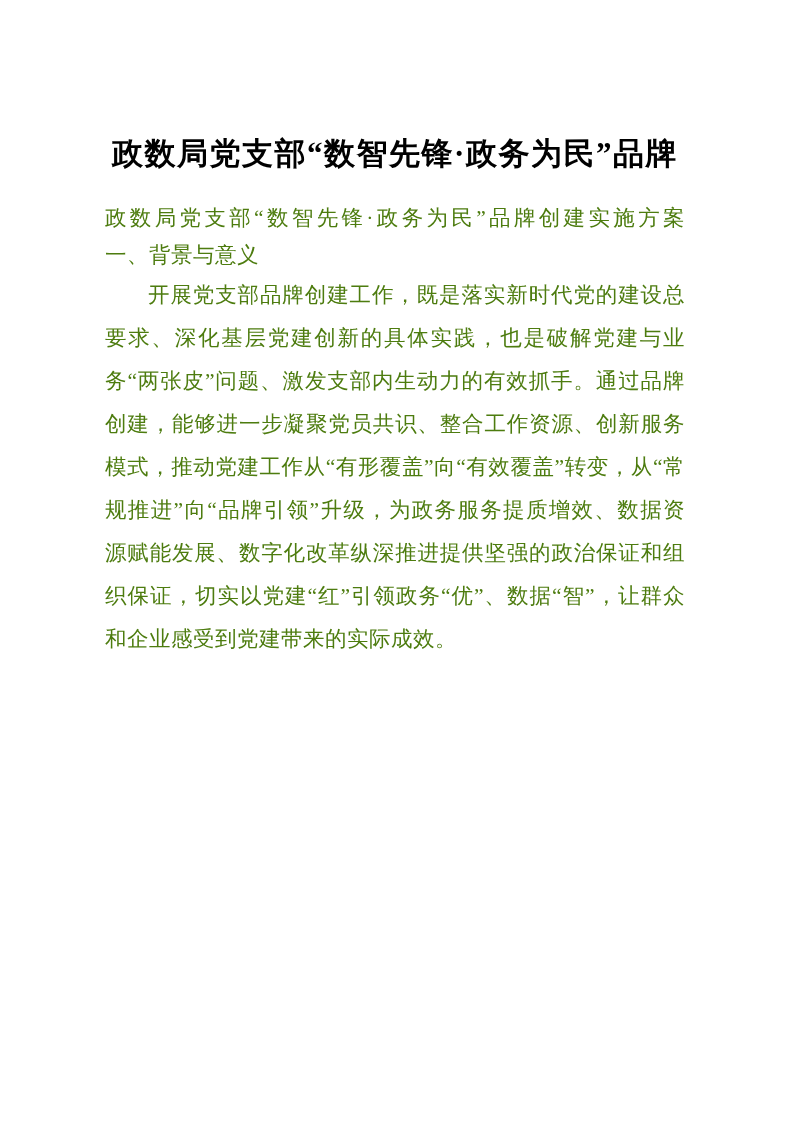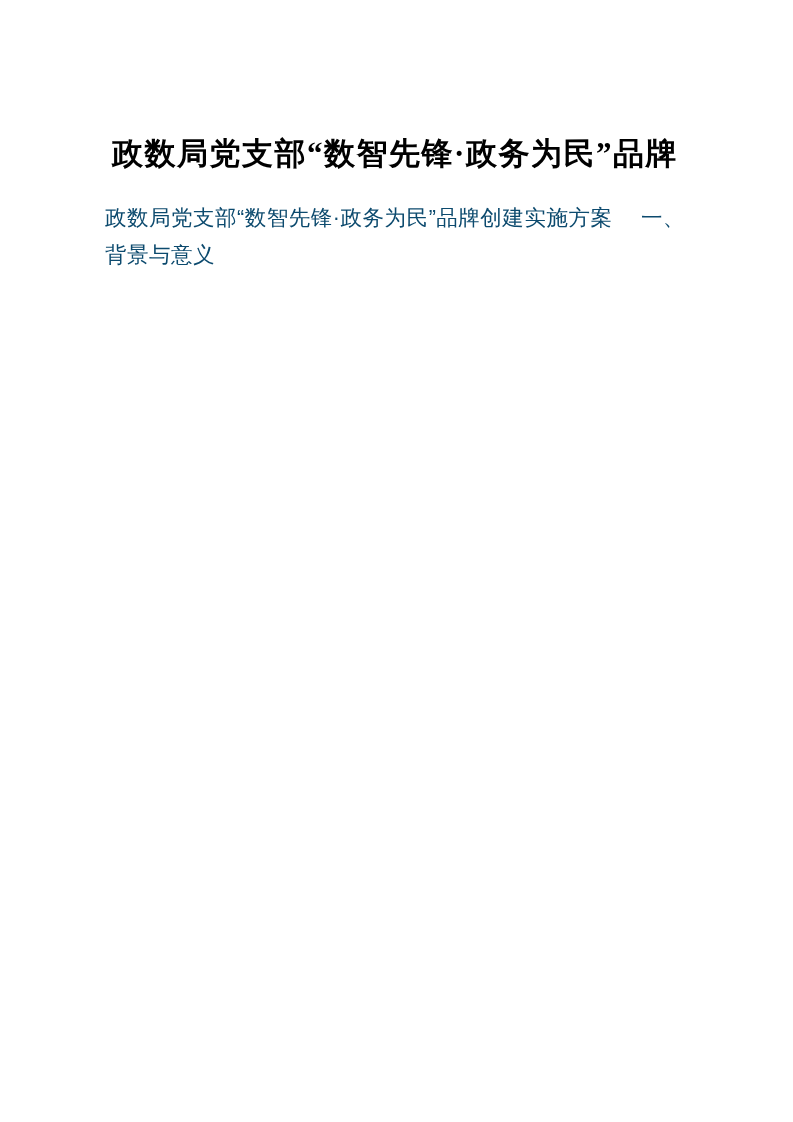--- a/index.html
+++ b/index.html
@@ -32,23 +32,23 @@
     font-family: "Liberation Serif", serif;
   }
   .doc-title .title-line {
     display: block;
   }
   .para {
     margin: 0;
     font-size: 21.5px;
     line-height: 43px;
     letter-spacing: 0.5px;
-    color: #0c4a6e;
+    color: #4d7c0f;
     text-align: justify;
-    font-family: Liberation Sans, sans-serif;
+    font-family: Liberation Serif, serif;
   }
   .para-intro {
     line-height: 37px;
     margin-top: 18px;
   }
   .para-b1 { margin-top: 3px; }
   .para-b2 { margin-top: 0; }
   .para-b3 { margin-top: 0; }
   .indent { text-indent: 2em; }
 </style>
@@ -58,16 +58,17 @@
 <div class="page">
   <div class="content">
 
     <h1 class="doc-title">
       <span class="title-line">政数局党支部“数智先锋·政务为民”品牌</span>
     </h1>
 
     <p class="para para-intro">政数局党支部“数智先锋·政务为民”品牌创建实施方案　 一、背景与意义</p>
 
 
+    <p class="para para-b2 indent">开展党支部品牌创建工作，既是落实新时代党的建设总要求、深化基层党建创新的具体实践，也是破解党建与业务“两张皮”问题、激发支部内生动力的有效抓手。通过品牌创建，能够进一步凝聚党员共识、整合工作资源、创新服务模式，推动党建工作从“有形覆盖”向“有效覆盖”转变，从“常规推进”向“品牌引领”升级，为政务服务提质增效、数据资源赋能发展、数字化改革纵深推进提供坚强的政治保证和组织保证，切实以党建“红”引领政务“优”、数据“智”，让群众和企业感受到党建带来的实际成效。</p>
 
 
   </div>
 </div>
 
 </body></html>

